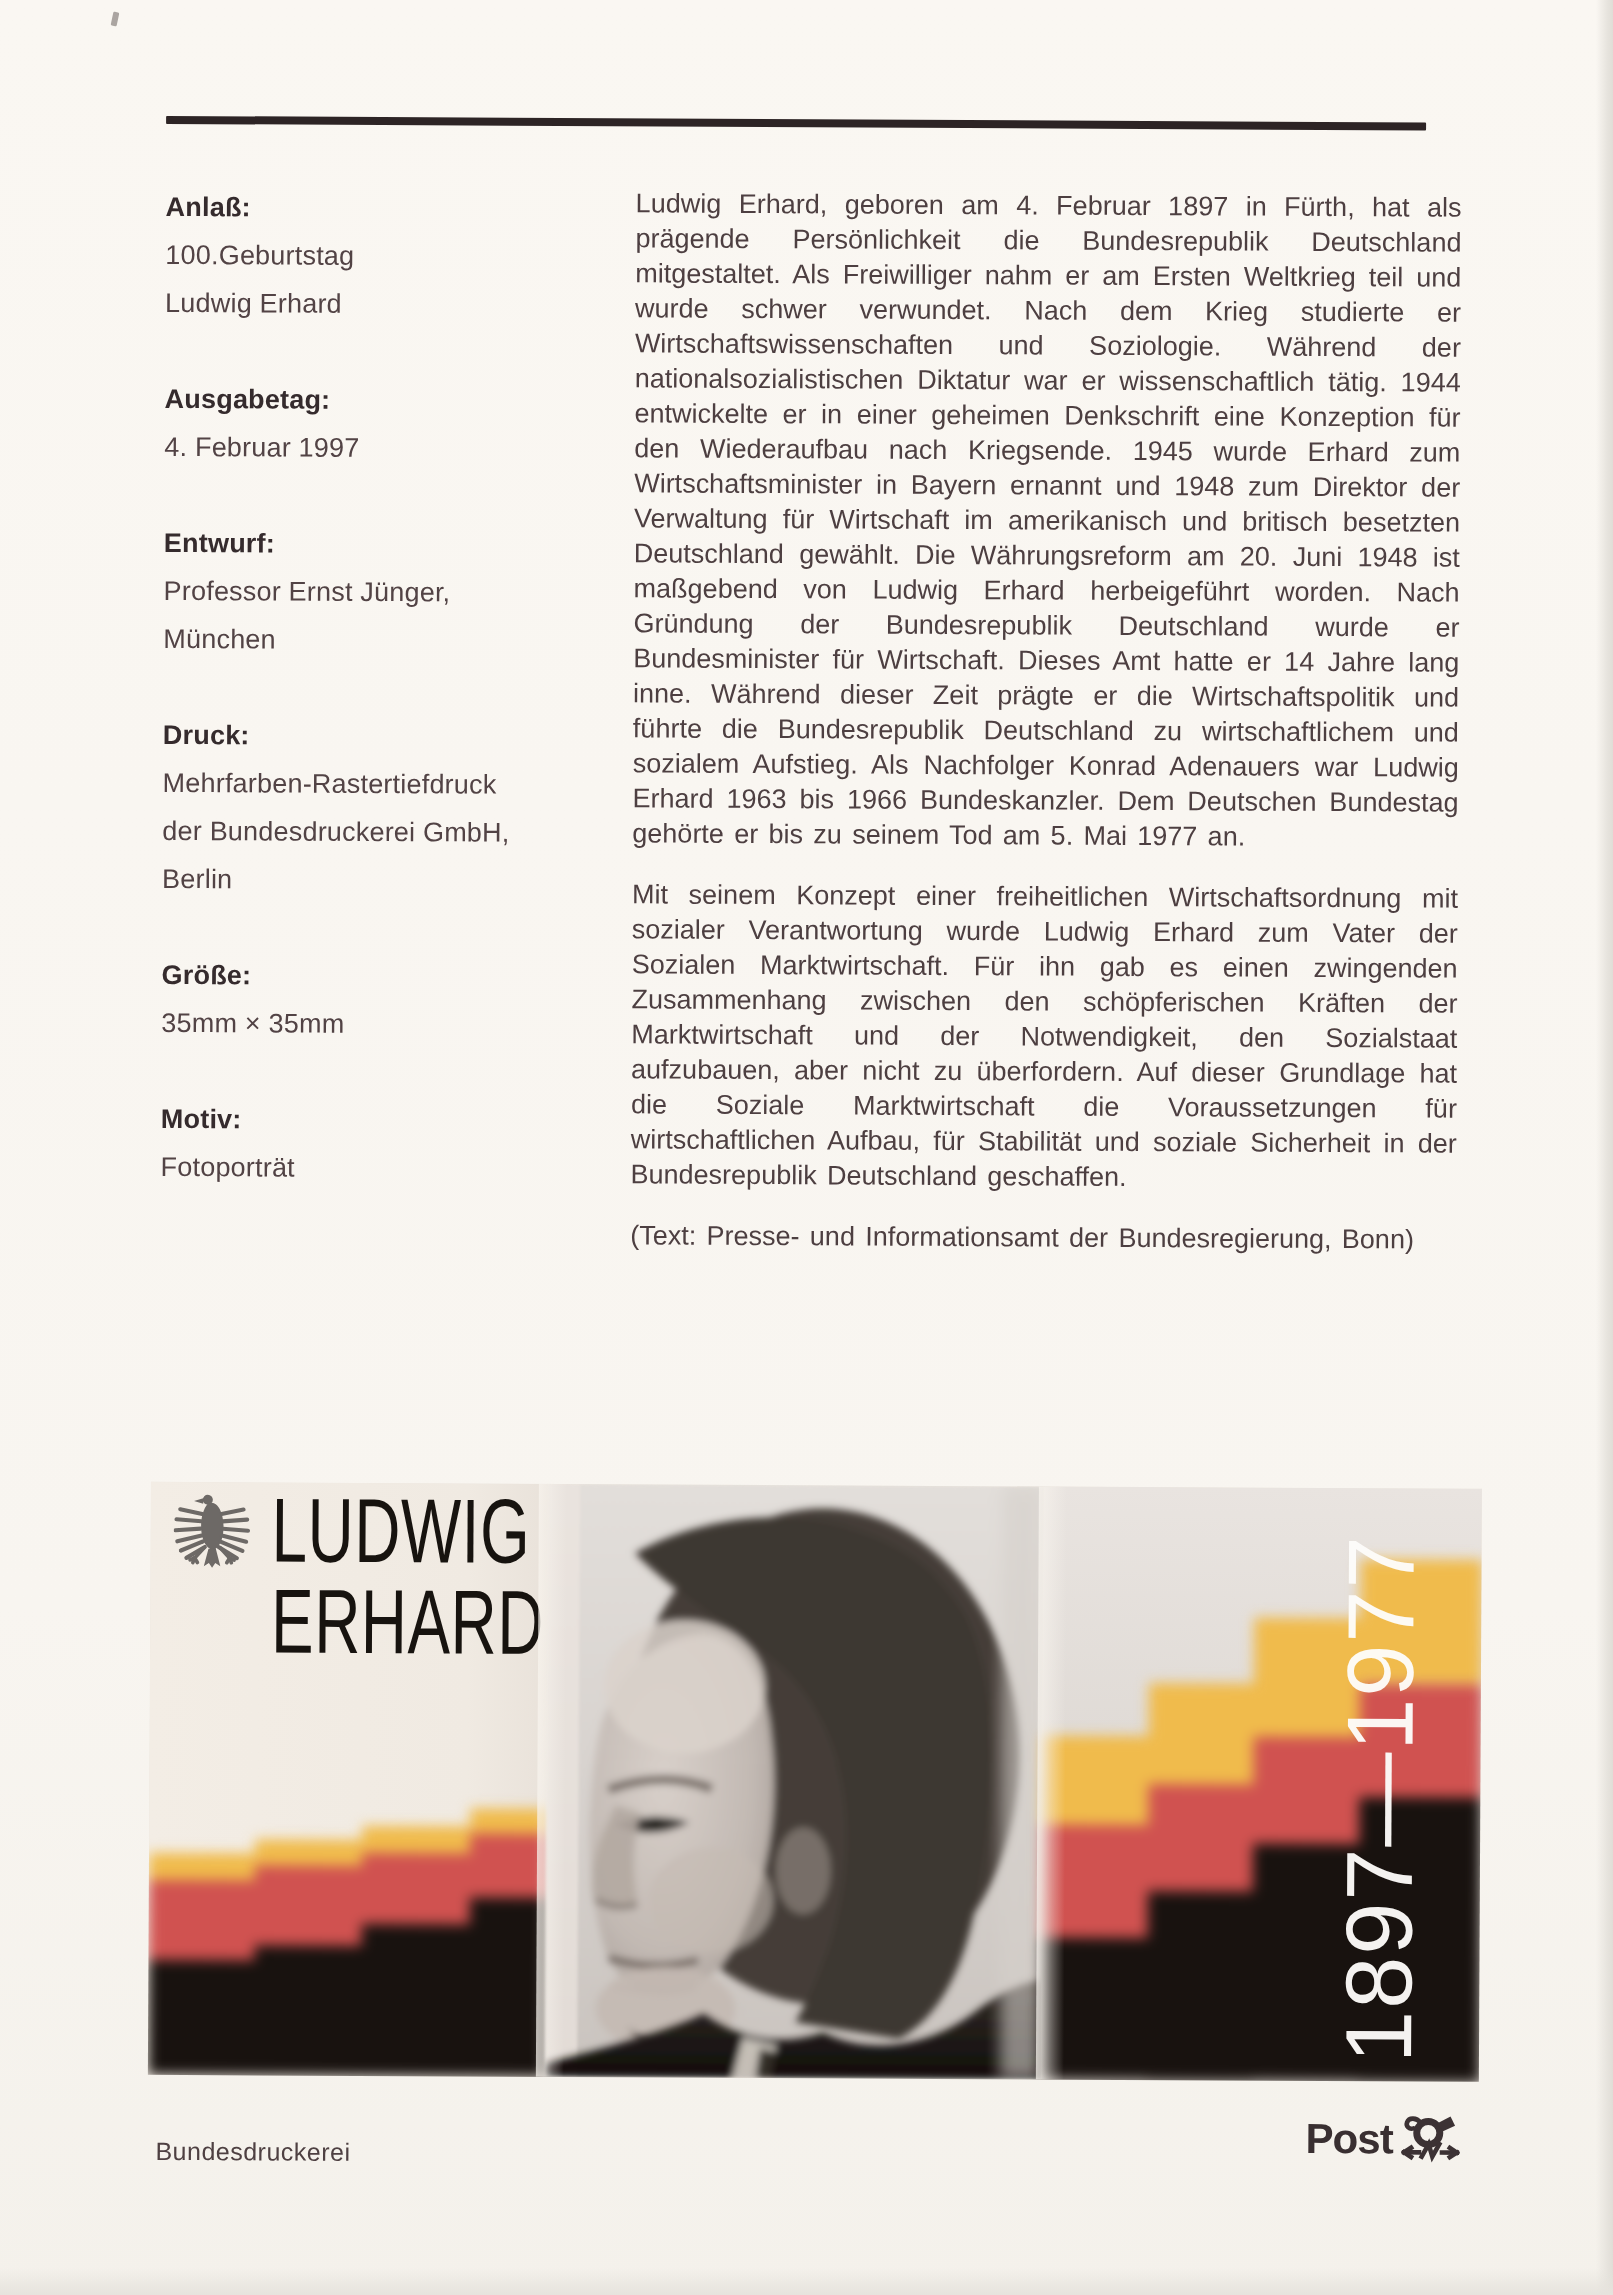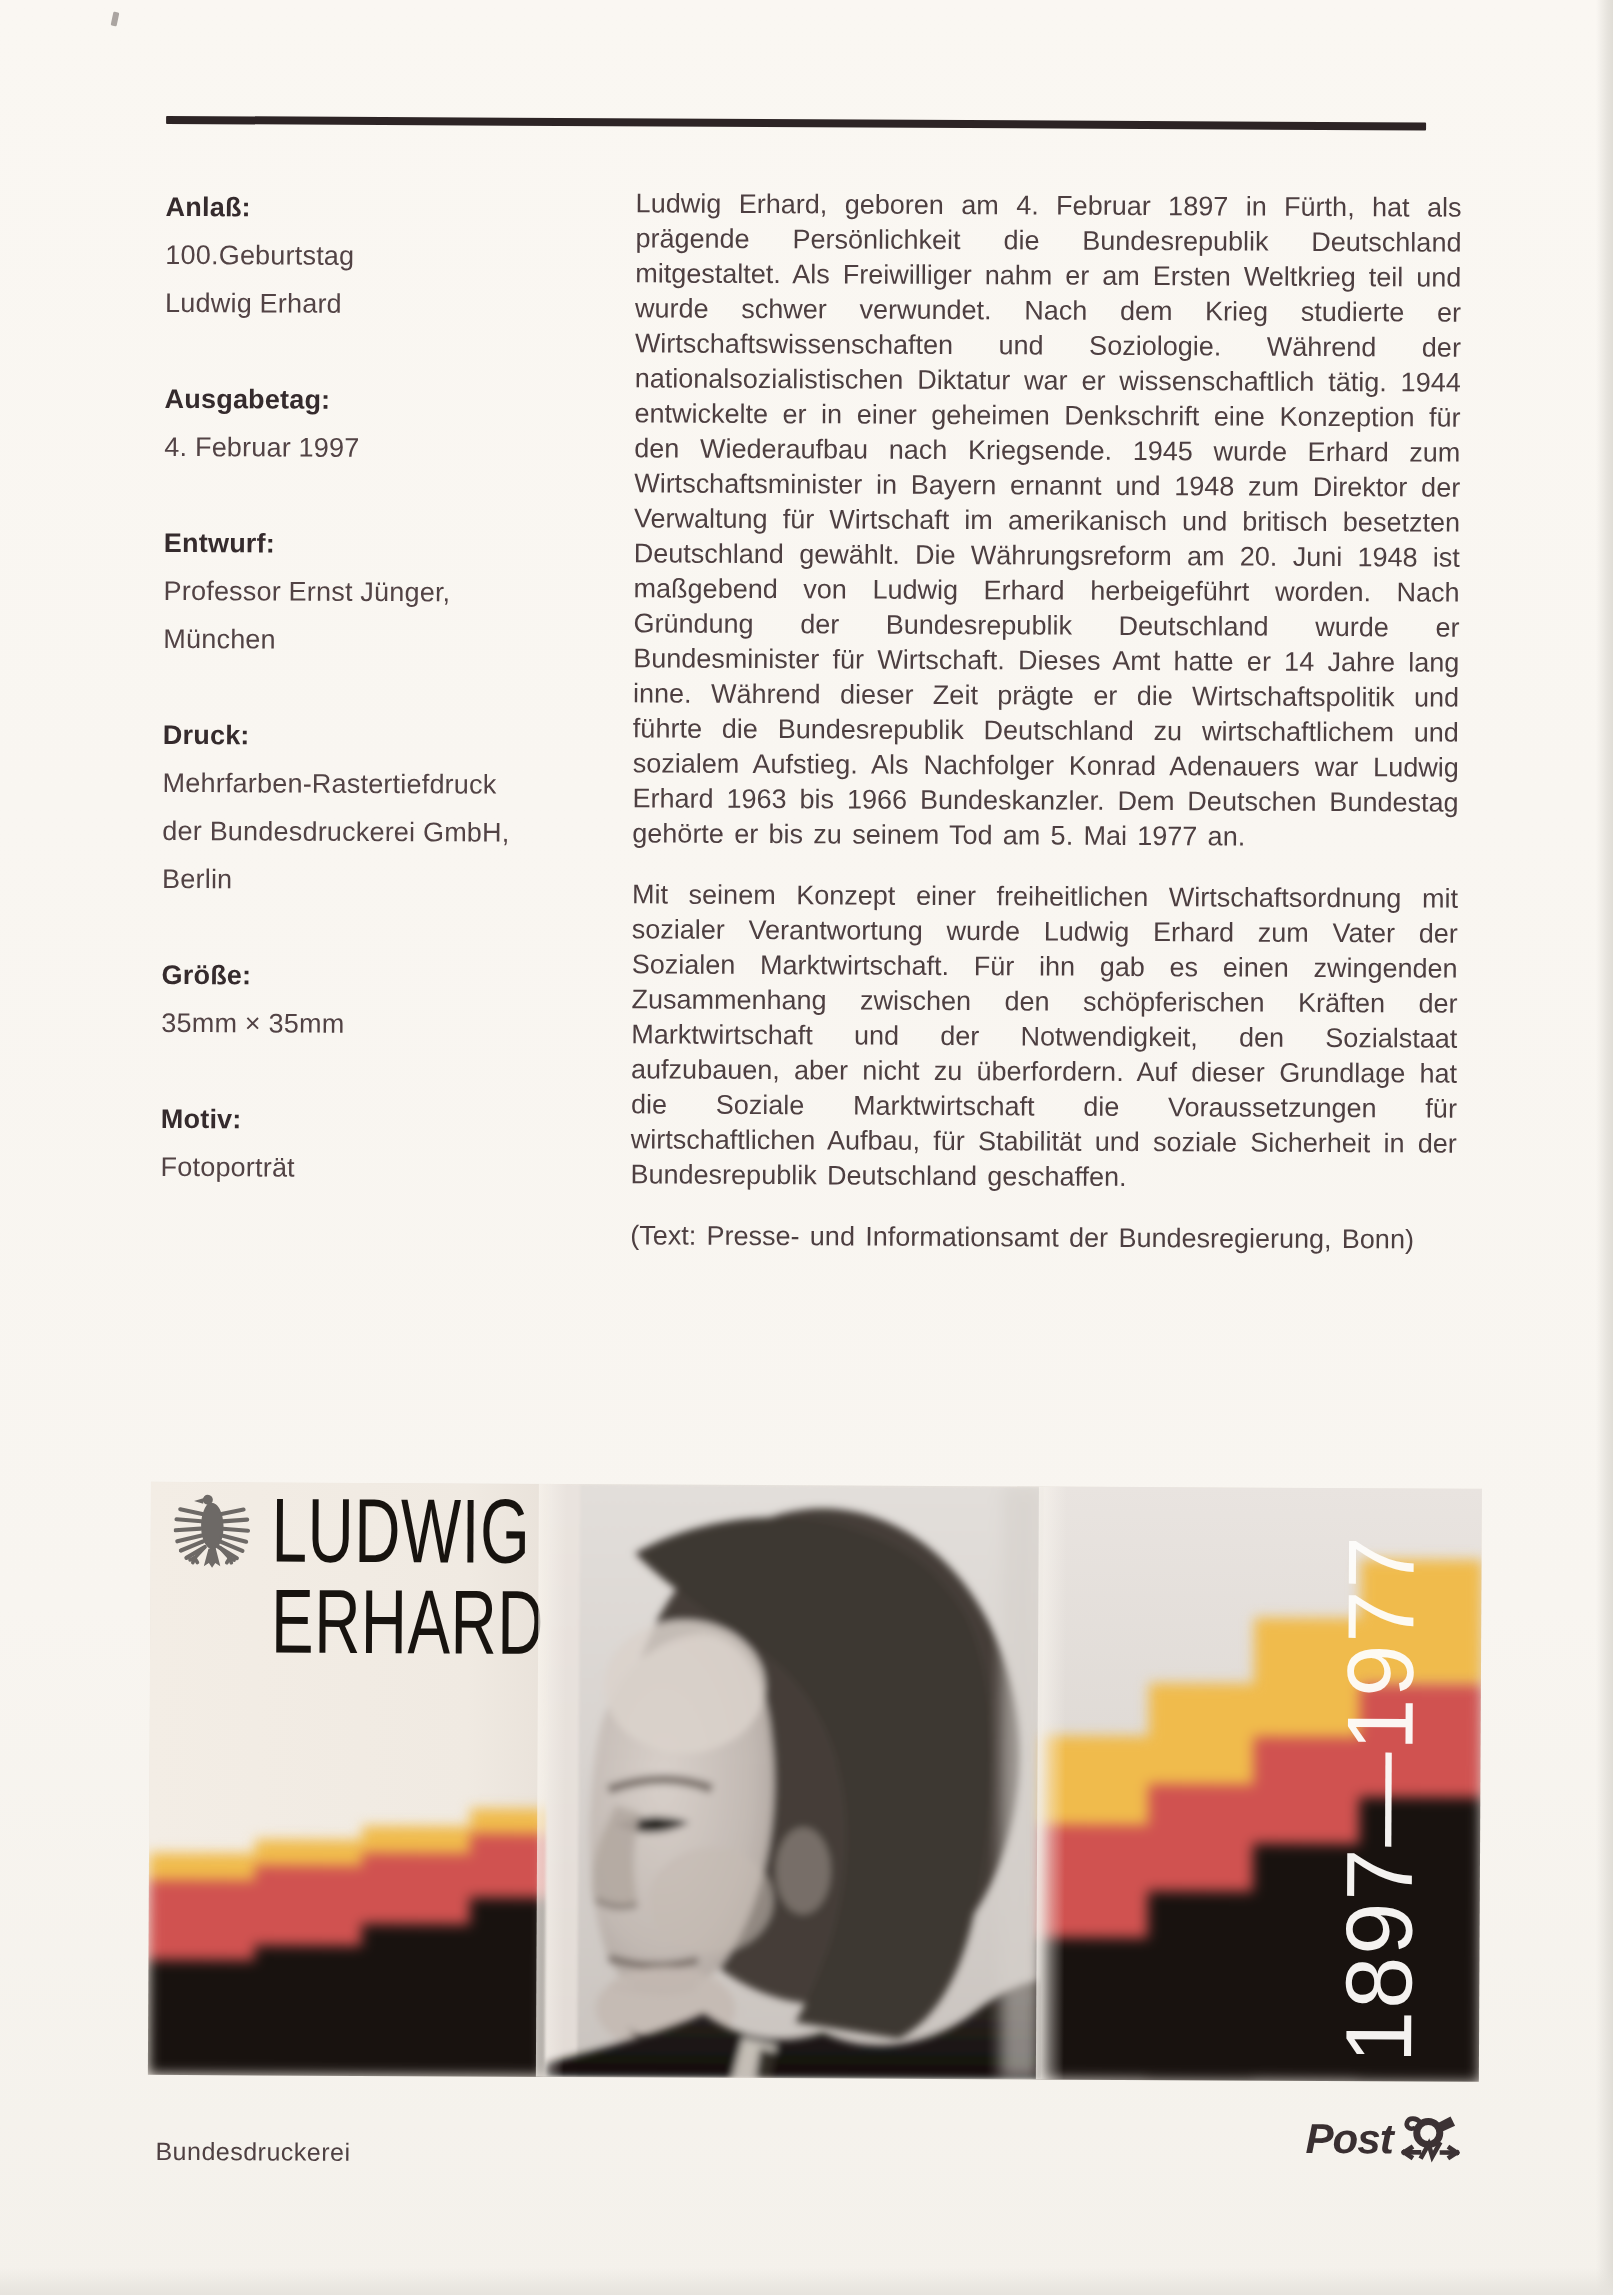--- a/index.html
+++ b/index.html
@@ -62,21 +62,21 @@
   .aw-years { position:absolute; left:964px; top:260px; width:533px; height:101px;
     transform:rotate(-90deg); transform-origin:center center;
     font-size:94px; line-height:101px; letter-spacing:1.8px; text-align:center;
     color:#fdfcfa; opacity:.96; white-space:nowrap; }
 
   
   .printer { position:absolute; left:166px; top:2135px; font-size:25px;
     line-height:32px; color:#4e4042; letter-spacing:0.5px; }
   .post { position:absolute; left:1316px; top:2110px; height:55px; }
   .post .word { position:absolute; left:0; top:0; font-size:42px; line-height:46px;
-    font-weight:bold; color:#392f31; letter-spacing:-0.9px;font-style:italic; }
+    font-weight:bold; color:#392f31; letter-spacing:-0.9px; }
   .post .horn { position:absolute; left:95px; top:-2.8px; width:60px; height:51px; }
 
   
   .scan-right { position:absolute; right:0; top:0; width:17.4px; height:100%;
     background:linear-gradient(90deg, rgba(230,227,221,0), #e7e4de 65%, #e0ddd6); }
   .scan-bottom { position:absolute; left:0; bottom:0; width:100%; height:27.5px;
     background:linear-gradient(180deg, rgba(235,232,226,0), #e6e3dd); }
   .scan-mark { position:absolute; left:112px; top:12px; width:5.5px; height:13.8px;
     background:#6a625f; opacity:.55; transform:rotate(12deg); border-radius:1.4px; }
 </style>

